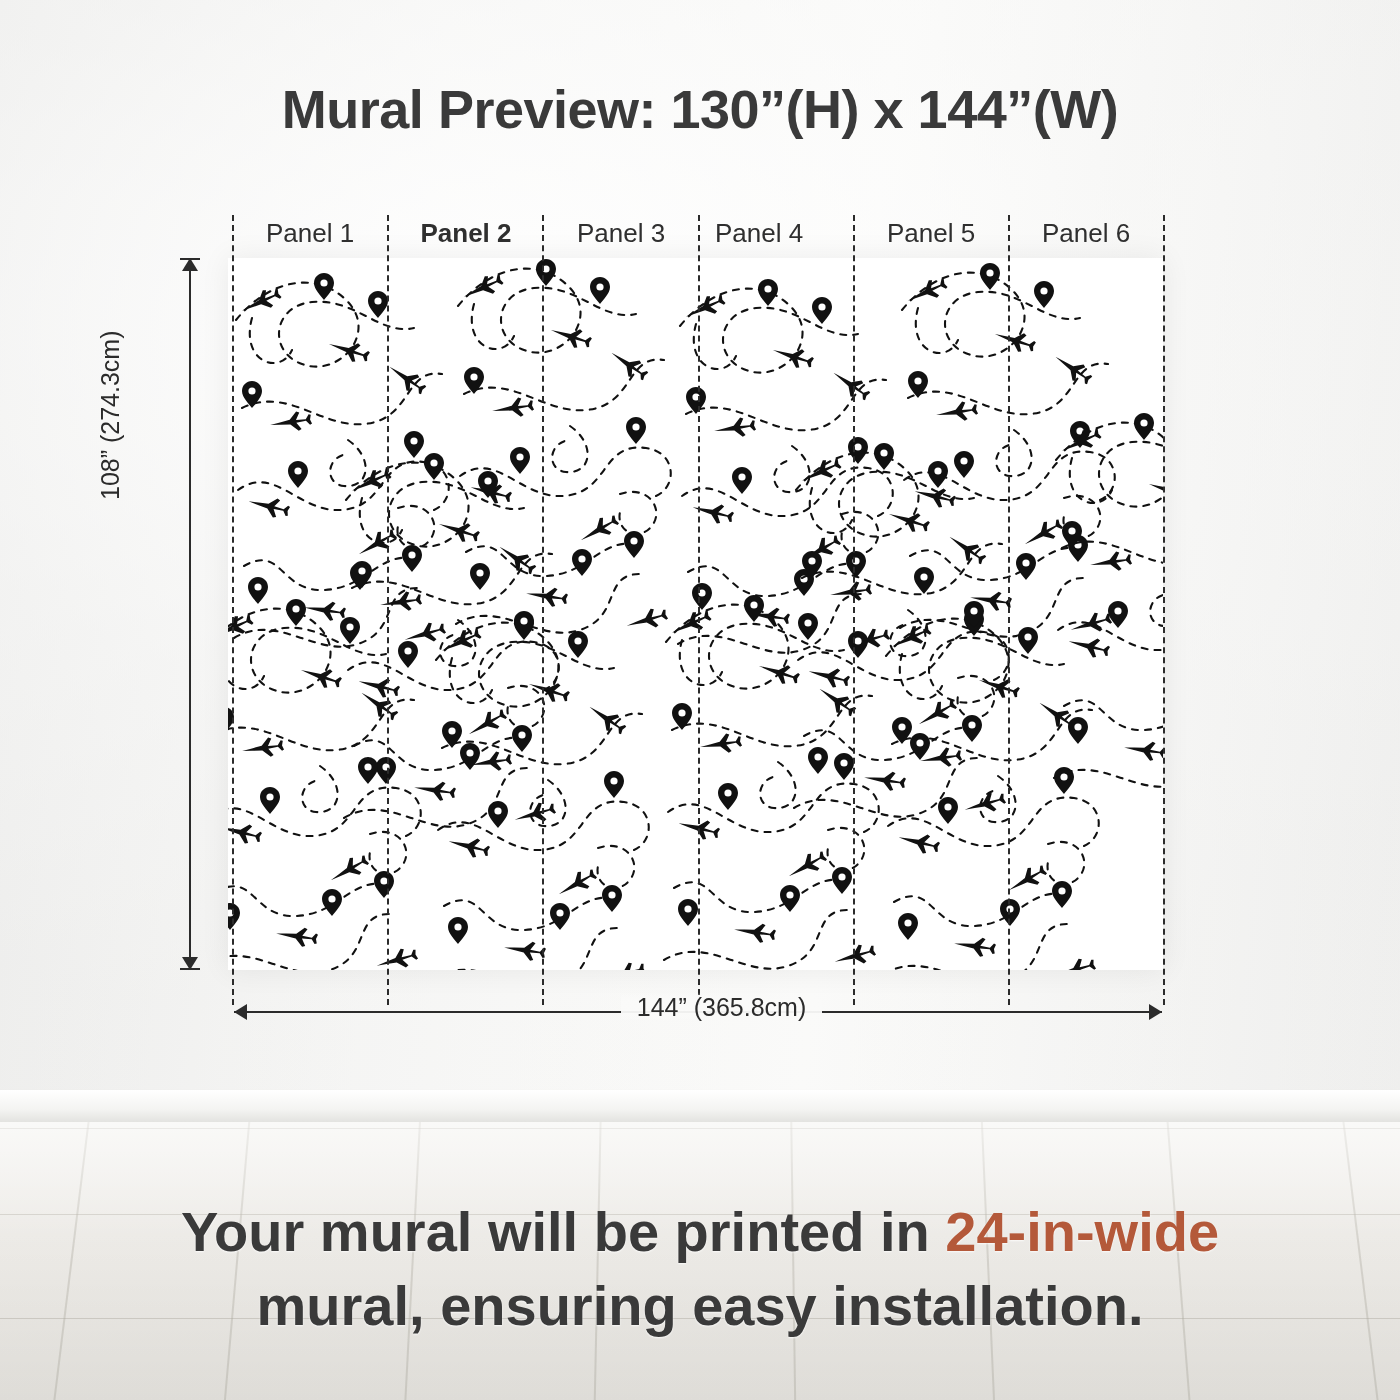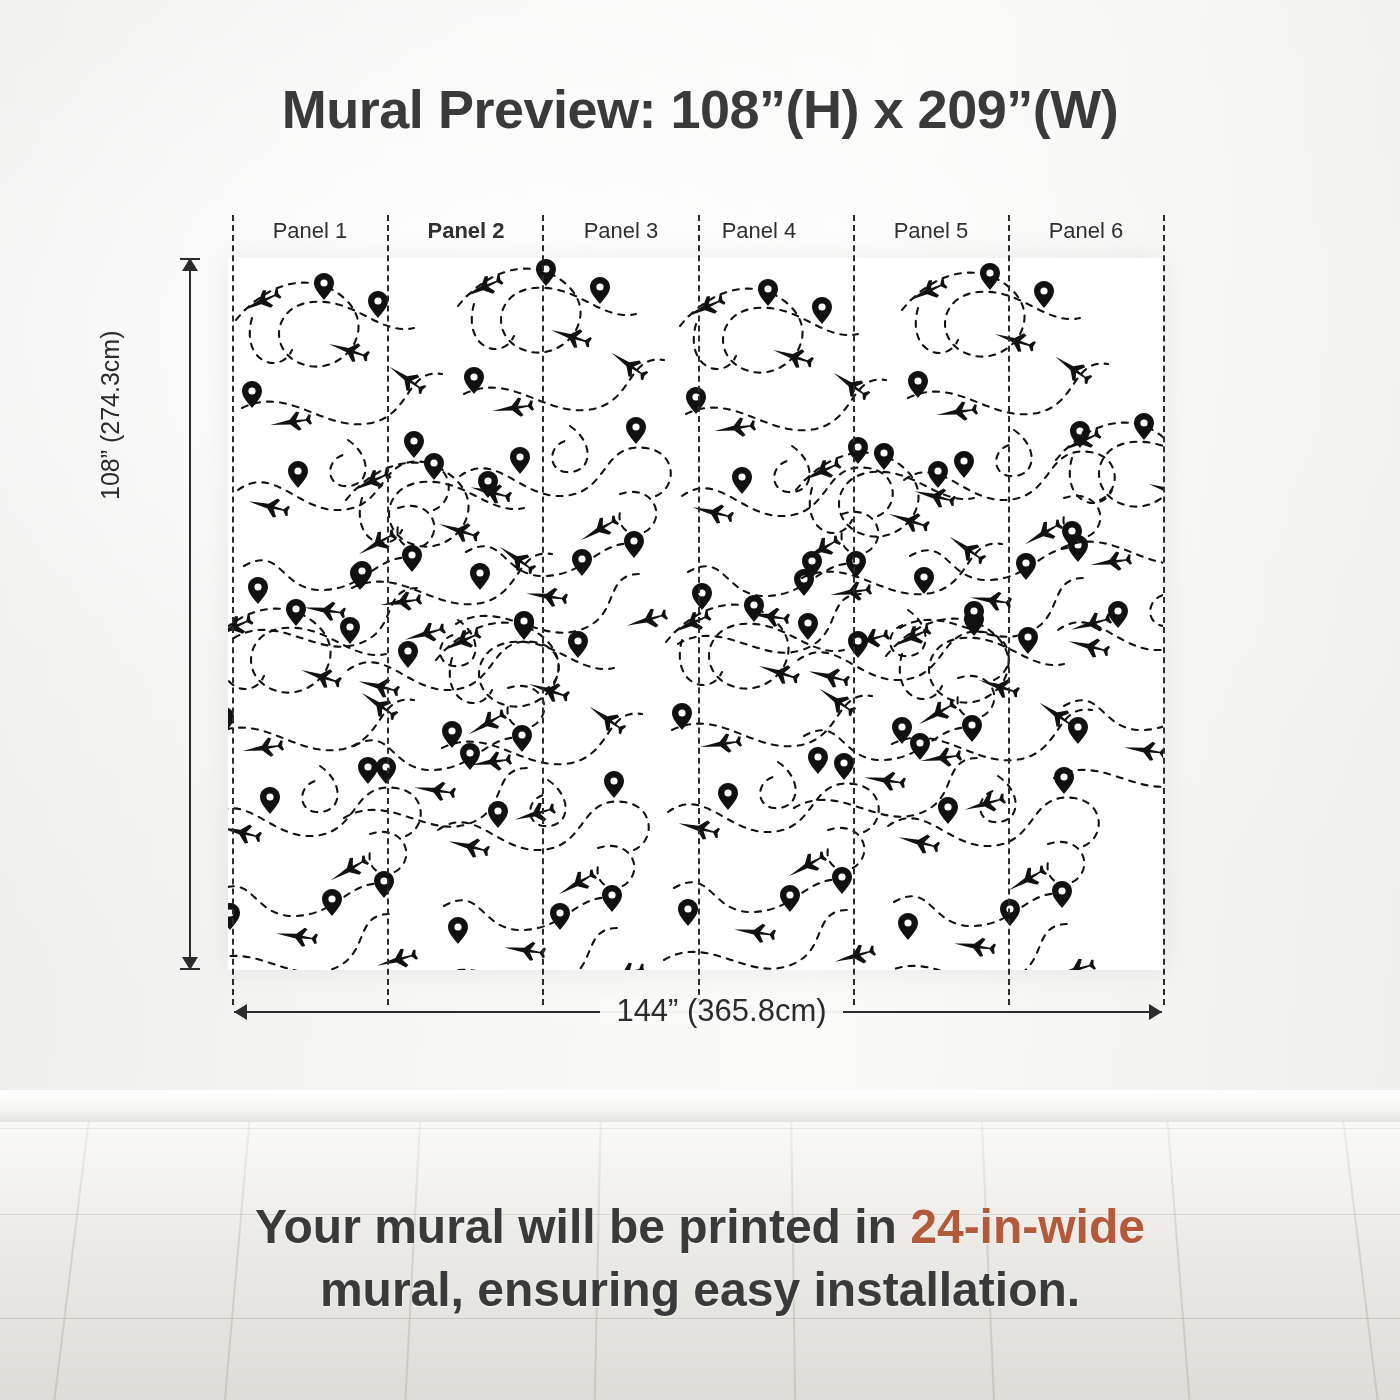--- a/index.html
+++ b/index.html
@@ -103,21 +103,21 @@
     top: 215px;
     height: 790px;
     border-left: 2px dashed #2b2b2b;
     width: 0;
   }
   .panel-label {
     position: absolute;
     top: 218px;
     width: 156px;
     text-align: center;
-    font-size: 22px;
+    font-size: 26px;
     color: #2f2f2f;
     font-weight: normal;
   }
 
   
   #v-arrow {
     position: absolute;
     left: 189px;
     top: 258px;
     height: 712px;
@@ -167,36 +167,36 @@
     border-top: 8px solid transparent;
     border-bottom: 8px solid transparent;
   }
   #h-head-left { left: 0; border-right: 13px solid #2b2b2b; }
   #h-head-right { right: 0; border-left: 13px solid #2b2b2b; }
   #h-label {
     position: absolute;
     left: 0; right: 0;
     top: 993px;
     text-align: center;
-    font-size: 31px;
+    font-size: 25px;
     color: #2b2b2b;
     margin-left: 43px;
   }
   #h-label span {
     background: linear-gradient(180deg, rgba(250,250,249,0.0) 0%, rgba(250,250,249,0.95) 25%, rgba(250,250,249,0.95) 75%, rgba(250,250,249,0.0) 100%);
     padding: 0 16px;
   }
 
   
   #caption {
     position: absolute;
     left: 0; right: 0;
     top: 1195px;
     text-align: center;
-    font-size: 48px;
+    font-size: 56px;
     font-weight: bold;
     color: #3a3a3a;
     line-height: 1.32;
     text-shadow: 0 1px 2px rgba(255,255,255,0.8);
   }
   .accent { color: #b4593a; }
 </style>
 </head>
 <body>
 
@@ -214,21 +214,21 @@
     <div class="plank" style="left:790px; transform: rotate(-0.8deg);"></div>
     <div class="plank" style="left:980px; transform: rotate(-2.5deg);"></div>
     <div class="plank" style="left:1165px; transform: rotate(-4.5deg);"></div>
     <div class="plank" style="left:1340px; transform: rotate(-7deg);"></div>
     <div class="plank h" style="top:6px;"></div>
     <div class="plank h" style="top:92px;"></div>
     <div class="plank h" style="top:196px;"></div>
     <div id="floor-shade"></div>
   </div>
 
-  <div id="title">Mural Preview: 108”(H) x 209”(W)</div>
+  <div id="title">Mural Preview: 130”(H) x 144”(W)</div>
 
   <div id="mural-wrap">
     <div id="mural">
       <svg width="935" height="712" viewBox="0 0 935 712" xmlns="http://www.w3.org/2000/svg" aria-hidden="true">
         <defs>
 
           <g id="plane">
             <path d="M0,-2.2 L7.5,-9.5 L10.5,-8.2 L6.2,-1.2 L16,-0.6 L19.5,-5.2 L21.6,-4.4 L20.2,0.2 L21.6,4.6 L19.5,5.4 L16,1 L6.2,1.6 L10.5,8.6 L7.5,9.9 L0,2.6 L-10,1.4 L-20,0.2 L-10,-1 Z" fill="#111111"></path>
           </g>
 

